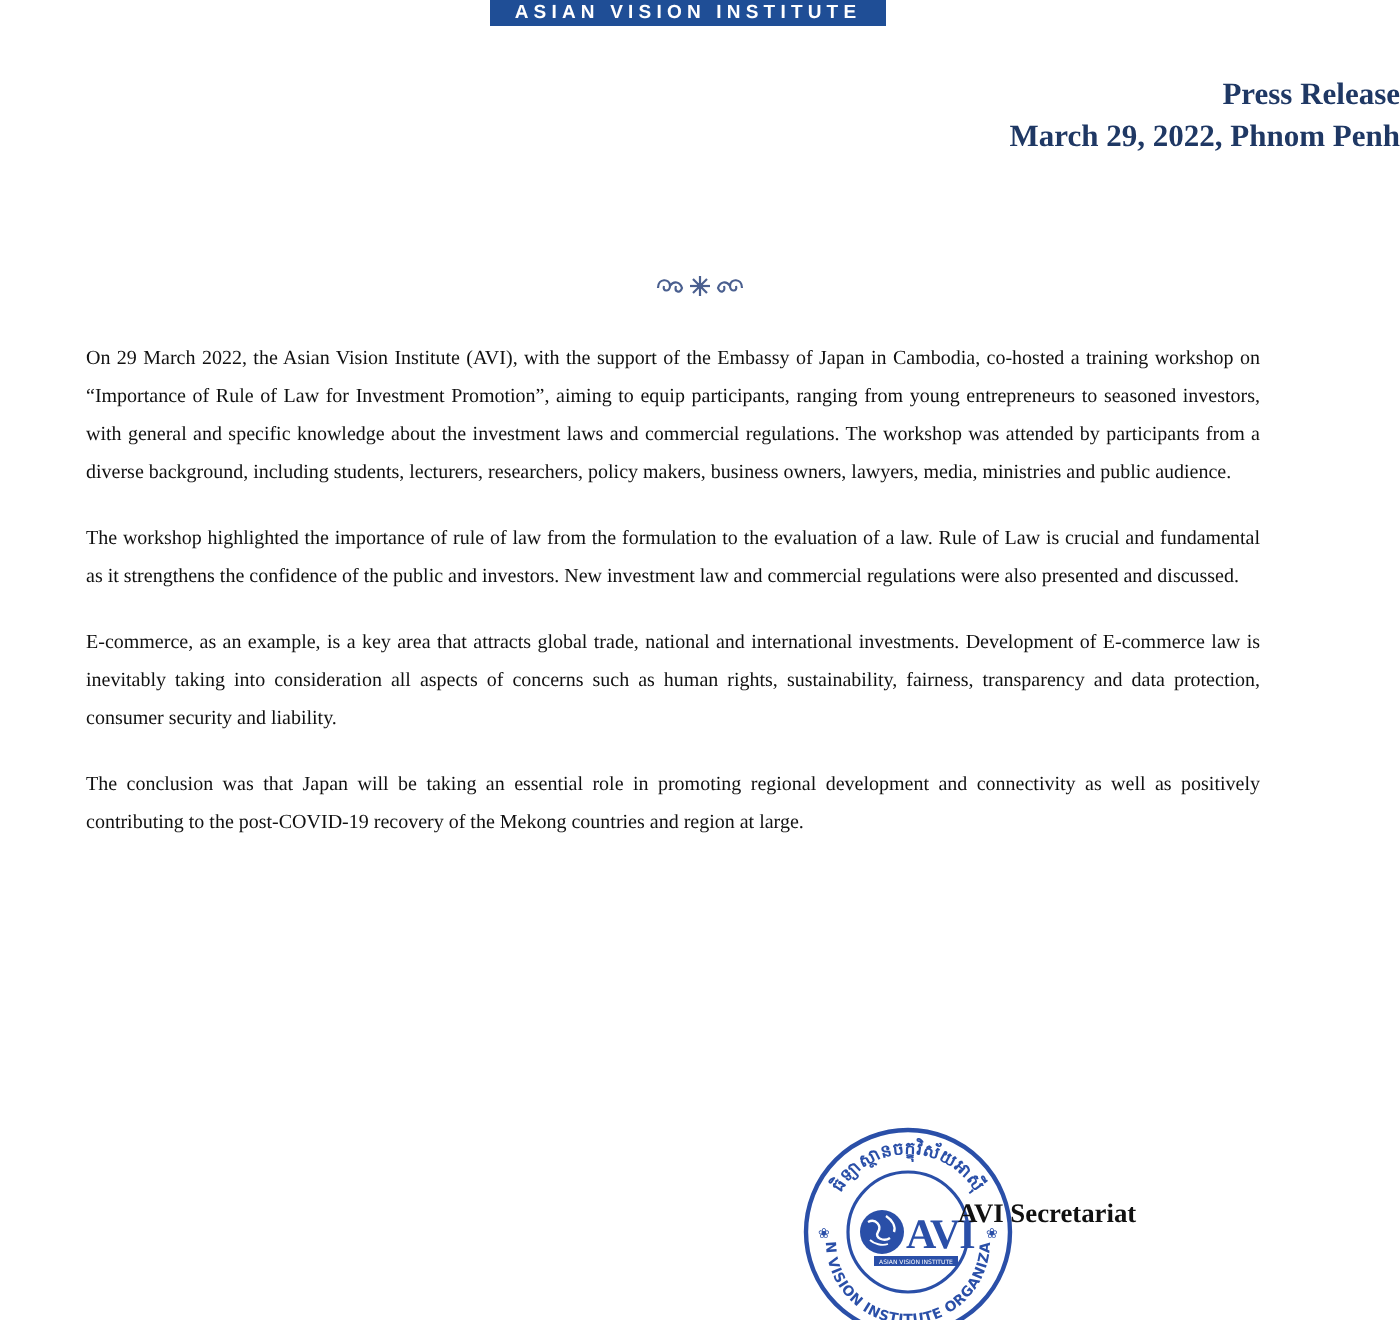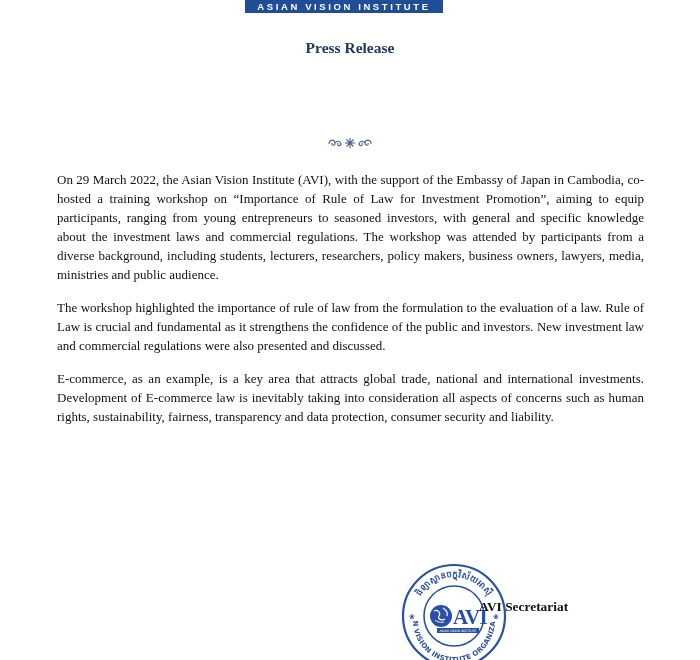--- a/index.html
+++ b/index.html
@@ -30,44 +30,44 @@
     line-height: 13px;
     text-align: center;
     white-space: nowrap;
     overflow: hidden;
   }
   .title-block {
     position: absolute;
     left: 0;
     top: 37px;
     width: 700px;
-    text-align: center;
+    text-align: right;
     color: #1f3864;
     font-weight: bold;
     font-size: 15.5px;
     line-height: 21px;
   }
   .title-block div { white-space: nowrap; }
   .ornament {
     position: absolute;
     left: 0;
     top: 136px;
     width: 700px;
     text-align: center;
     color: #4a5f8f;
     font-size: 12px;
     line-height: 14px;
     letter-spacing: 1px;
   }
   .body-text {
     position: absolute;
-    left: 57px;
+    left: 43px;
     top: 170px;
     width: 587px;
-    font-size: 13px;
+    font-size: 10px;
     line-height: 19px;
     text-align: justify;
   }
   .body-text p {
     margin: 0 0 14px 0;
   }
   .stamp {
     position: absolute;
     left: 401px;
     top: 563px;
@@ -87,20 +87,21 @@
 </style>
 </head>
 <body>
 
 <div class="banner">
   <span>ASIAN VISION INSTITUTE</span>
 </div>
 
 <div class="title-block">
   <div>Press Release</div>
+  <div>March 29, 2022, Phnom Penh</div>
 </div>
 
 <div class="ornament">
   <svg width="46" height="14" viewBox="0 0 46 14">
     <g fill="none" stroke="#4a5f8f" stroke-width="1.1">
       <path d="M2 8 C2 3, 8 3, 8 7 C8 10, 4 10, 5 7 M8 7 C10 4, 13 5, 14 8 C13 11, 10 10, 11 7"></path>
       <path d="M44 8 C44 3, 38 3, 38 7 C38 10, 42 10, 41 7 M38 7 C36 4, 33 5, 32 8 C33 11, 36 10, 35 7"></path>
     </g>
     <g stroke="#4a5f8f" stroke-width="1.1">
       <line x1="23" y1="2" x2="23" y2="12"></line>
@@ -109,20 +110,21 @@
       <line x1="26.5" y1="3.5" x2="19.5" y2="10.5"></line>
     </g>
     <circle cx="23" cy="7" r="1.6" fill="#4a5f8f"></circle>
   </svg>
 </div>
 
 <div class="body-text">
   <p>On 29 March 2022, the Asian Vision Institute (AVI), with the support of the Embassy of Japan in Cambodia, co-hosted a training workshop on “Importance of Rule of Law for Investment Promotion”, aiming to equip participants, ranging from young entrepreneurs to seasoned investors, with general and specific knowledge about the investment laws and commercial regulations. The workshop was attended by participants from a diverse background, including students, lecturers, researchers, policy makers, business owners, lawyers, media, ministries and public audience.</p>
   <p>The workshop highlighted the importance of rule of law from the formulation to the evaluation of a law. Rule of Law is crucial and fundamental as it strengthens the confidence of the public and investors. New investment law and commercial regulations were also presented and discussed.</p>
   <p>E-commerce, as an example, is a key area that attracts global trade, national and international investments. Development of E-commerce law is inevitably taking into consideration all aspects of concerns such as human rights, sustainability, fairness, transparency and data protection, consumer security and liability.</p>
+  <p>The conclusion was that Japan will be taking an essential role in promoting regional development and connectivity as well as positively contributing to the post-COVID-19 recovery of the Mekong countries and region at large.</p>
 </div>
 
 <div class="stamp">
   <svg width="106" height="106" viewBox="0 0 106 106">
     <defs>
       <path id="topArc" d="M 14 53 A 39 39 0 0 1 92 53"></path>
       <path id="botArc" d="M 12 58 A 41 41 0 0 0 94 58"></path>
     </defs>
     <circle cx="53" cy="53" r="51" fill="none" stroke="#2a4fa8" stroke-width="2.2"></circle>
     <circle cx="53" cy="53" r="30" fill="none" stroke="#2a4fa8" stroke-width="1.6"></circle>

